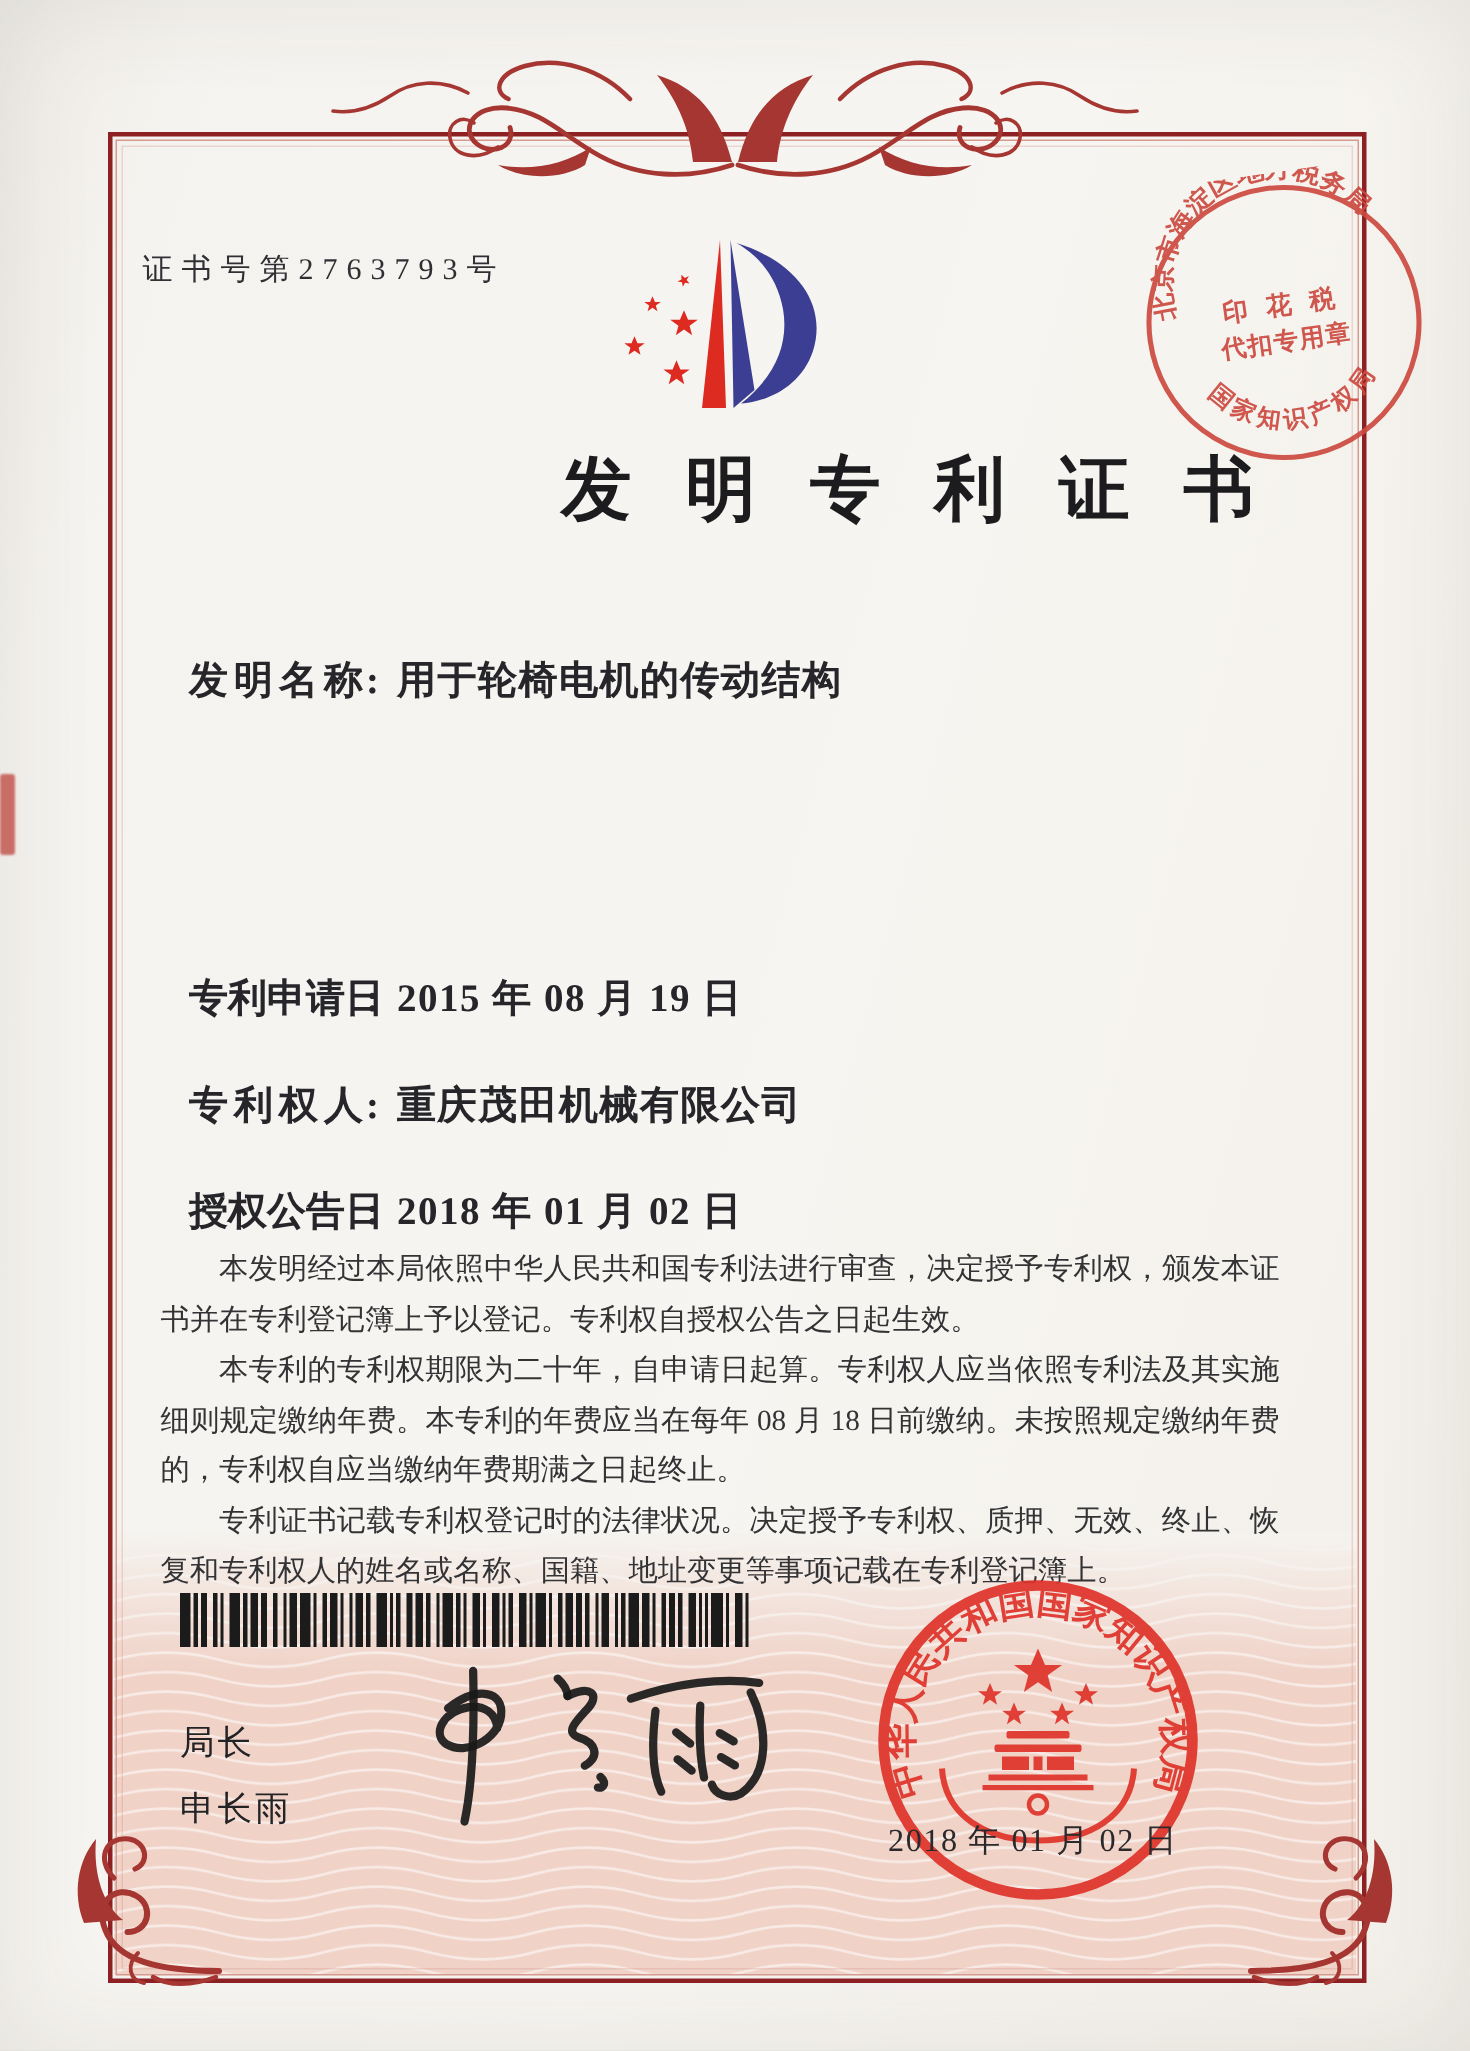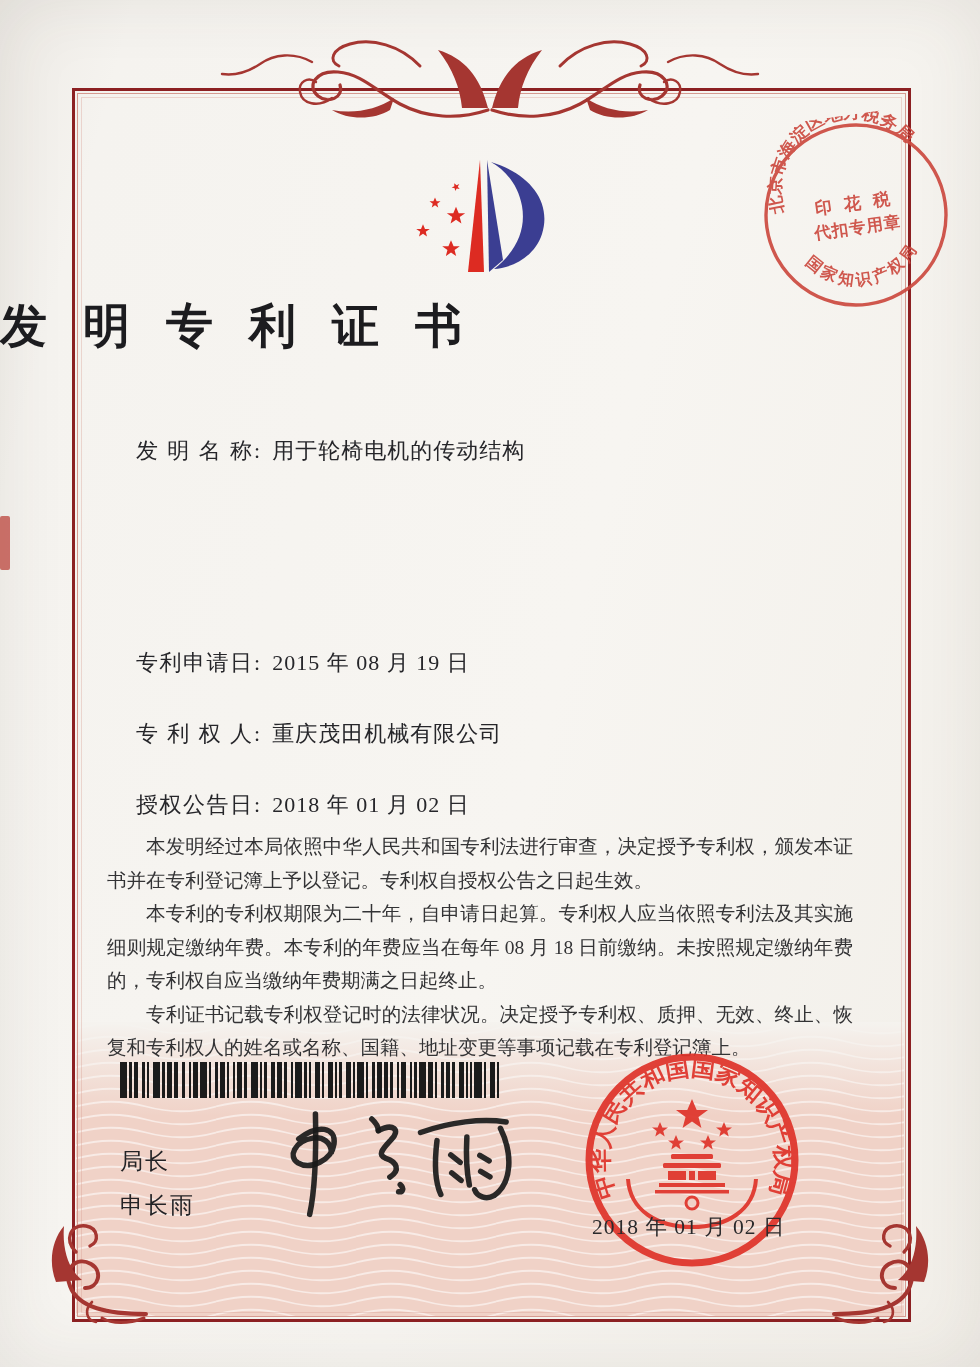--- a/index.html
+++ b/index.html
@@ -17,24 +17,24 @@
   
   .band{position:absolute;left:76px;top:1022px;width:828px;height:294px;z-index:0;}
   
   .frame{position:absolute;left:72px;top:88px;width:833px;height:1228px;
     border:3.5px solid var(--border);z-index:1;pointer-events:none;}
   .frame::before{content:"";position:absolute;inset:2px;border:1px solid #d69a90;}
   .frame::after{content:"";position:absolute;inset:6px;border:1px solid rgba(214,154,144,.35);}
   .orn-svg{position:absolute;z-index:2;pointer-events:none;}
   
   .cert-no{position:absolute;left:95px;top:166px;font-size:20px;letter-spacing:6px;color:#303034;z-index:3;}
-  .title{position:absolute;left:0;top:295px;width:836px;text-align:left;z-index:3;
+  .title{position:absolute;left:0;top:295px;width:836px;text-align:right;z-index:3;
     font-size:47px;font-weight:600;color:#1c1c1f;}
   .title span{letter-spacing:36px;margin-right:-36px;}
-  .field{position:absolute;left:136px;font-size:22px;z-index:3;white-space:nowrap;}
+  .field{position:absolute;left:126px;font-size:26px;z-index:3;white-space:nowrap;font-weight:bold;}
   .flabel{display:inline-block;width:116px;text-align:justify;text-align-last:justify;}
   .fcolon{display:inline-block;margin:0 12px 0 2px;}
   .fvalue{letter-spacing:1px;}
   .f1{top:436px}.f2{top:506px}.f3{top:577px}.f4{top:648px}.f5{top:719px}.f6{top:790px}
   .paras{position:absolute;left:107px;top:830px;width:746px;z-index:3;}
   .paras p{margin:0;font-size:19.5px;line-height:33.5px;text-indent:2em;
     text-align:justify;color:#333335;}
   
   .barcode{position:absolute;left:120px;top:1062px;height:36px;display:flex;align-items:stretch;z-index:3;}
   .barcode i{display:block;background:#1b1b1b;height:100%;}
@@ -110,20 +110,21 @@
       <path class="ornst" stroke-width="3.4" d="M30,36 C18,24 24,8 40,10 C52,12 54,26 44,30"></path>
       <path class="ornf" d="M10,66 C2,46 6,24 18,10 C16,34 23,54 36,64 Z"></path>
       <path class="ornst" stroke-width="3" d="M98,102 C82,108 66,108 56,102"></path>
       <path class="ornst" stroke-width="2.6" d="M46,86 C38,94 40,104 50,106"></path>
     </g>
   </svg>
   <svg class="orn-svg" style="left:822px;top:1216px;" width="112" height="112" viewBox="0 0 112 112">
     <use href="#cornerOrn" transform="translate(112,0) scale(-1,1)"></use>
   </svg>
 
+  <div class="cert-no">证书号第2763793号</div>
 
   <svg class="logo-svg" width="172" height="140" viewBox="0 0 172 140">
     <polygon class="lred" points="70,122 82,10 86,122"></polygon>
     <polygon class="lblue" points="89,10 91,122 105,110"></polygon>
     <path class="lblue" d="M93,12 C132,24 154,52 144,84 C136,108 113,118 96,119 C119,101 128,79 124,56 C120,34 107,20 93,12 Z"></path>
     <use href="#star5" class="lred" transform="translate(58,37) scale(0.42) rotate(-25)"></use>
     <use href="#star5" class="lred" transform="translate(37,53) scale(0.55)"></use>
     <use href="#star5" class="lred" transform="translate(58,66) scale(0.92)"></use>
     <use href="#star5" class="lred" transform="translate(25,81) scale(0.68)"></use>
     <use href="#star5" class="lred" transform="translate(53,99) scale(0.88)"></use>

